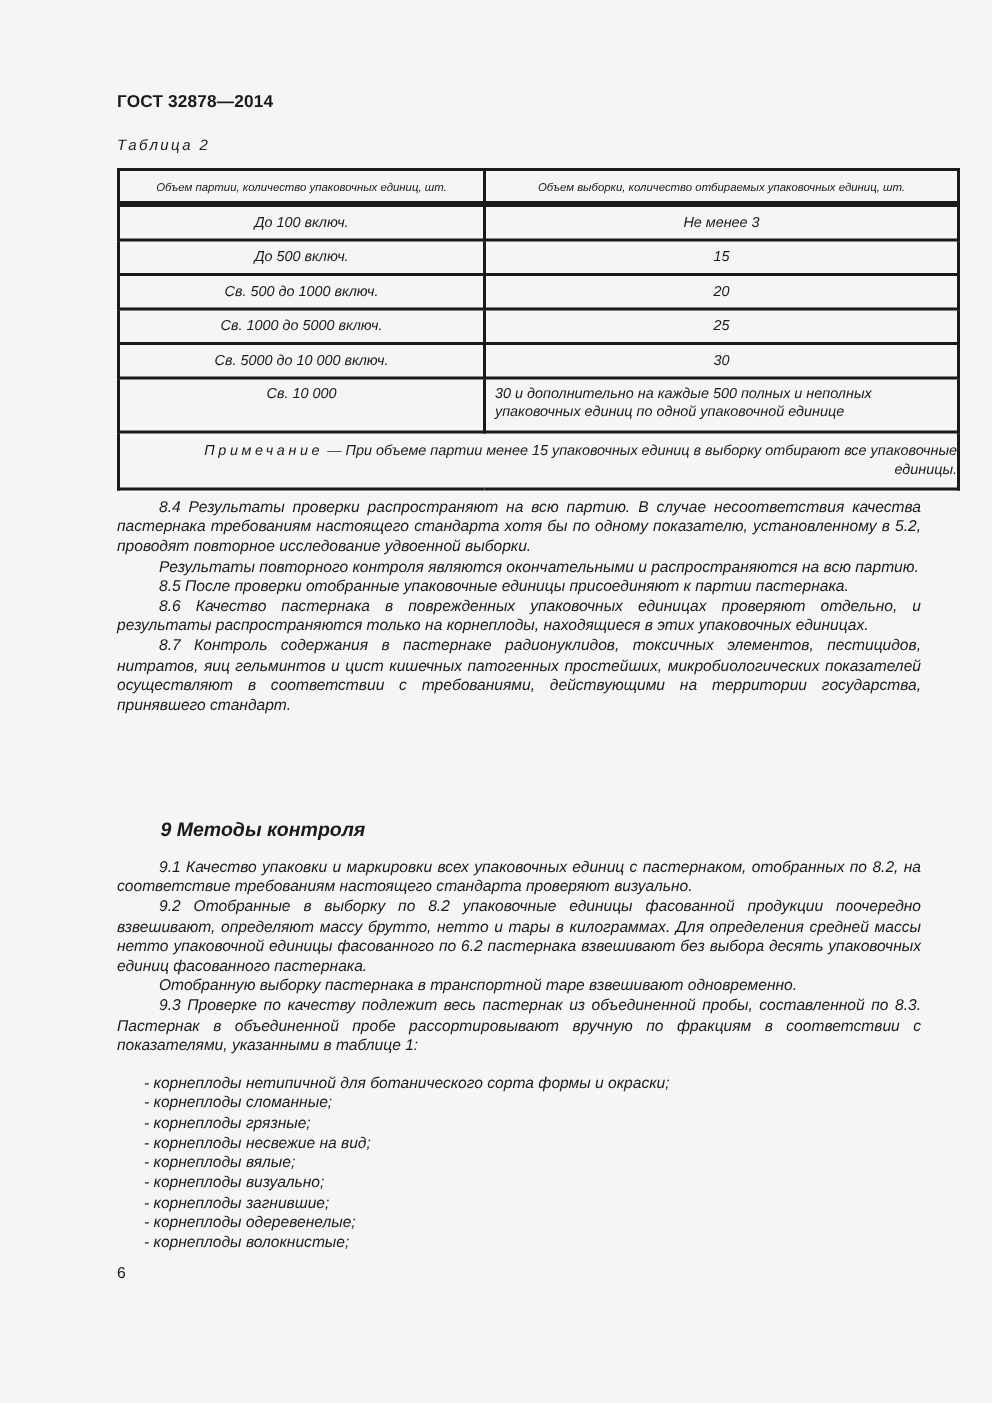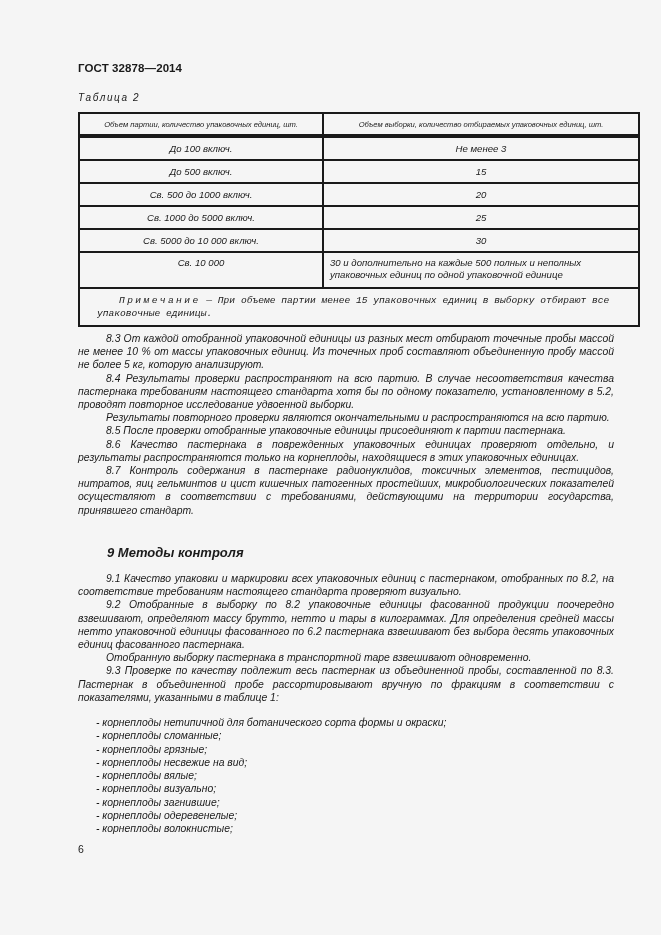--- a/index.html
+++ b/index.html
@@ -24,21 +24,21 @@
     font-style: italic; font-size: 9.6px;
   }
   table.t2 td, table.t2 th {
     border: 2px solid #1a1a1a; text-align: center; padding: 0 6px;
     font-weight: normal;
   }
   table.t2 th { height: 20px; font-size: 7.6px; border-bottom-width: 4px; }
   table.t2 td { height: 21px; }
   table.t2 tr.tall td { height: 30px; vertical-align: top; padding-top: 4px; }
   table.t2 td.left-just { text-align: left; line-height: 12px; }
-  table.t2 td.note { text-align: left; height: 32px; line-height: 13px; padding: 2px 17px; font-family: Liberation Mono, monospace; }
+  table.t2 td.note { text-align: right; height: 32px; line-height: 13px; padding: 2px 0; }
   .note-label { letter-spacing: 2.4px; }
   .body-text {
     position: absolute; left: 78px; width: 536px;
     font-size: 10.4px; font-style: italic; line-height: 13.2px;
     text-align: justify;
   }
   .body-text p { margin: 0; text-indent: 28px; }
   .section-title {
     position: absolute; left: 107px; top: 545px;
     font-size: 13px; font-weight: bold; font-style: italic;
@@ -85,23 +85,22 @@
   </tr>
   <tr>
     <td class="note" colspan="2">
       <span style="display:inline-block;width:22px"></span><span class="note-label">Примечание</span><span> — При объеме партии менее 15 упаковочных единиц в выборку отбирают все упаковочные единицы.</span>
     </td>
   </tr>
 </tbody>
   </table>
 
 <div class="body-text" style="top:332px">
-  <p>8.3 От каждой отобранной упаковочной единицы из разных мест отбирают точечные пробы массой не менее 10 % от массы упаковочных единиц. Из точечных проб составляют объединенную пробу массой не более 5 кг, которую анализируют.</p>
   <p>8.4 Результаты проверки распространяют на всю партию. В случае несоответствия качества пастернака требованиям настоящего стандарта хотя бы по одному показателю, установленному в 5.2, проводят повторное исследование удвоенной выборки.</p>
-  <p>Результаты повторного проверки являются окончательными и распространяются на всю партию.</p>
+  <p>Результаты повторного контроля являются окончательными и распространяются на всю партию.</p>
   <p>8.5 После проверки отобранные упаковочные единицы присоединяют к партии пастернака.</p>
   <p>8.6 Качество пастернака в поврежденных упаковочных единицах проверяют отдельно, и результаты распространяются только на корнеплоды, находящиеся в этих упаковочных единицах.</p>
   <p>8.7 Контроль содержания в пастернаке радионуклидов, токсичных элементов, пестицидов, нитратов, яиц гельминтов и цист кишечных патогенных простейших, микробиологических показателей осуществляют в соответствии с требованиями, действующими на территории государства, принявшего стандарт.</p>
 </div>
 
 <div class="section-title">9 Методы контроля</div>
 
 <div class="body-text" style="top:572px">
   <p>9.1 Качество упаковки и маркировки всех упаковочных единиц с пастернаком, отобранных по 8.2, на соответствие требованиям настоящего стандарта проверяют визуально.</p>
   <p>9.2 Отобранные в выборку по 8.2 упаковочные единицы фасованной продукции поочередно взвешивают, определяют массу брутто, нетто и тары в килограммах. Для определения средней массы нетто упаковочной единицы фасованного по 6.2 пастернака взвешивают без выбора десять упаковочных единиц фасованного пастернака.</p>

